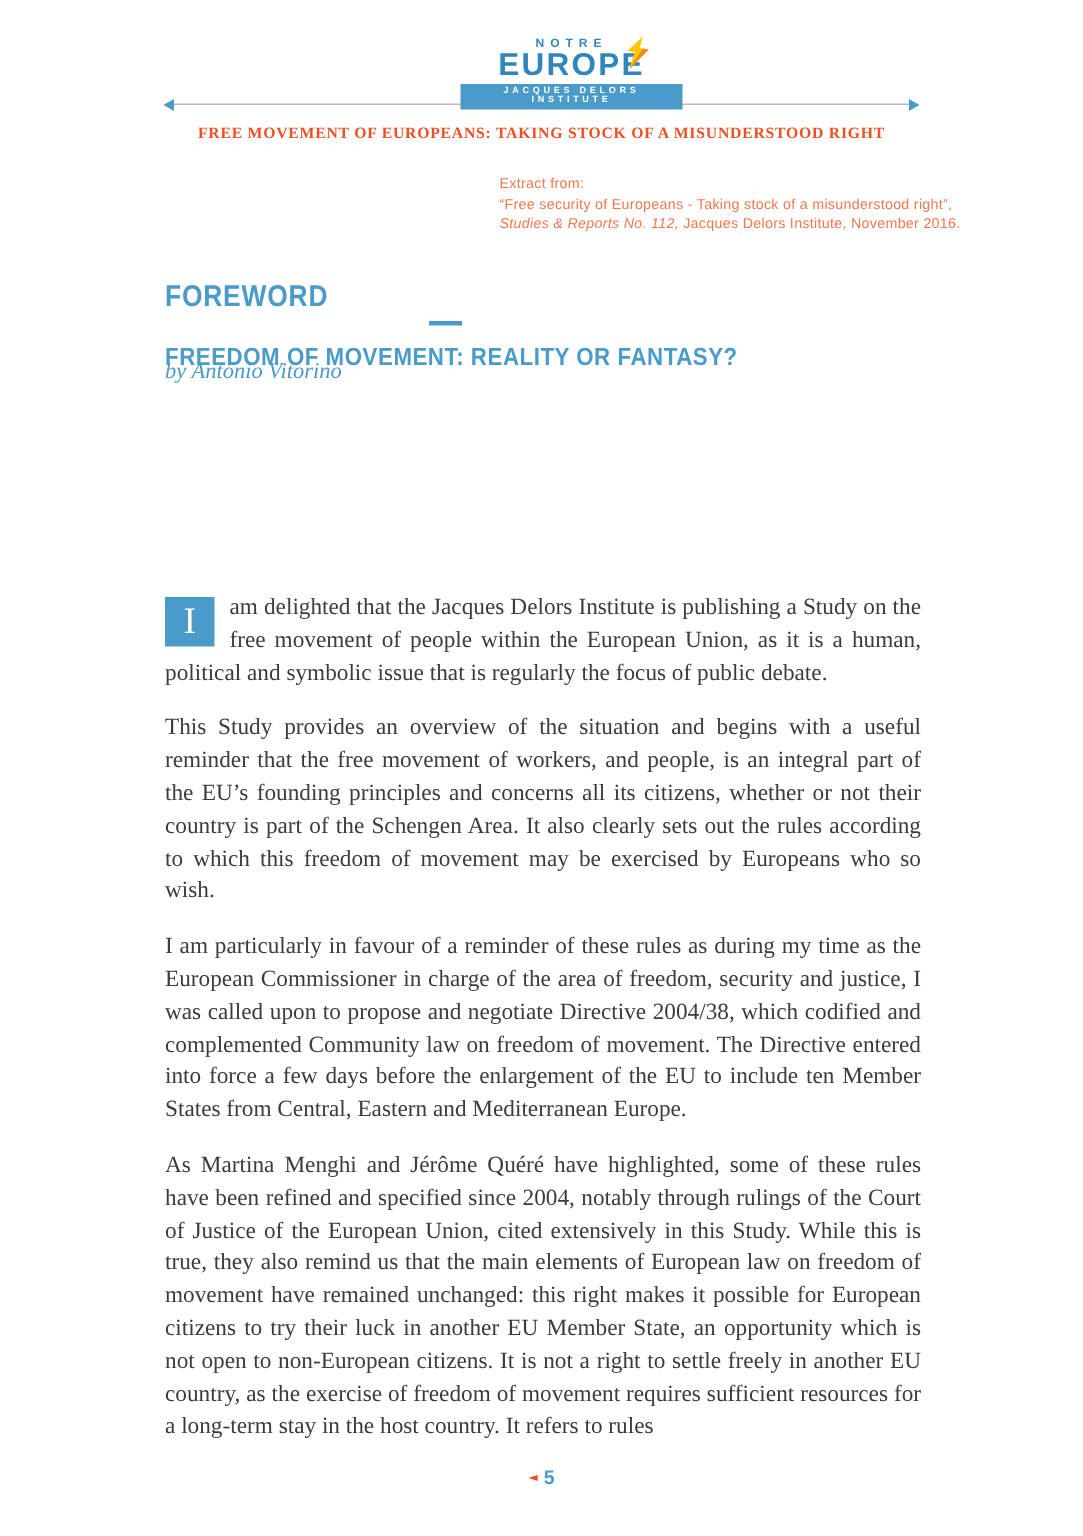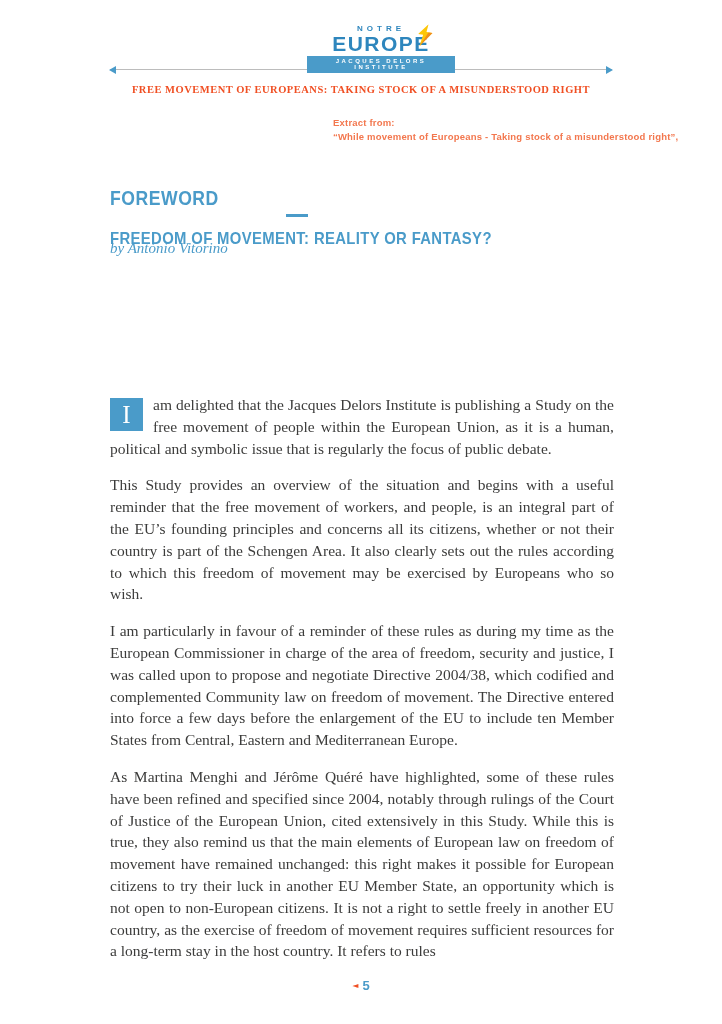--- a/index.html
+++ b/index.html
@@ -48,21 +48,21 @@
     text-align:center;
     font-family:Liberation Serif, serif;
     font-size:10.5px; font-weight:bold; letter-spacing:0.5px;
     color:var(--orange, #f04f23);
   }
 
   
   .extract {
     position:absolute; top:116px; left:333px;
     font-family:"Liberation Sans", sans-serif;
-    font-size:9.5px; font-weight:bold; line-height:13.5px;
+    font-size:9.5px; font-weight:normal; line-height:13.5px;
     letter-spacing:0.2px;
     color:var(--orange-light, #f3774e);
   }
   .extract em { font-style:italic; }
 
   
   .kicker {
     position:absolute; top:187px; left:110px;
     font-family:"Liberation Sans", sans-serif;
     font-size:20px; font-weight:bold; letter-spacing:0.6px;
@@ -145,21 +145,22 @@
     <div class="divider">
       <span class="tri tri-l"></span>
       <span class="tri tri-r"></span>
     </div>
 
     <h1 class="doc-title">FREE MOVEMENT OF EUROPEANS: TAKING STOCK OF A MISUNDERSTOOD RIGHT</h1>
   </header>
 
   <div class="extract">
     <div>Extract from:</div>
-    <div>“While movement of Europeans - Taking stock of a misunderstood right”,</div>
+    <div>“Free security of Europeans - Taking stock of a misunderstood right”,</div>
+    <div><em>Studies &amp; Reports No. 112,</em><span> Jacques Delors Institute, November 2016.</span></div>
   </div>
 
   <section>
     <h2 class="kicker">FOREWORD</h2>
     <div class="kicker-rule"></div>
     <h3 class="fw-title">FREEDOM OF MOVEMENT: REALITY OR FANTASY?</h3>
     <p class="byline">by António Vitorino</p>
   </section>
 
   <main class="body-text">

